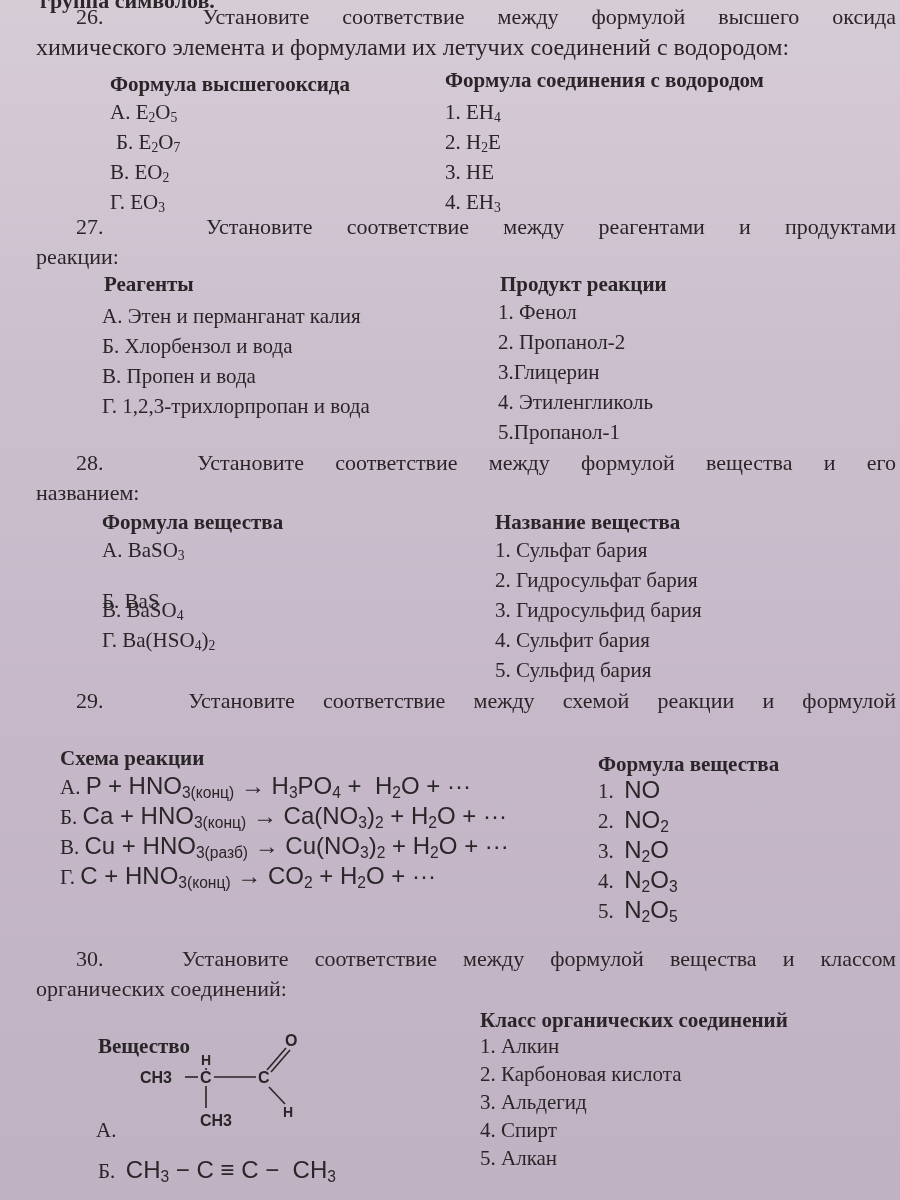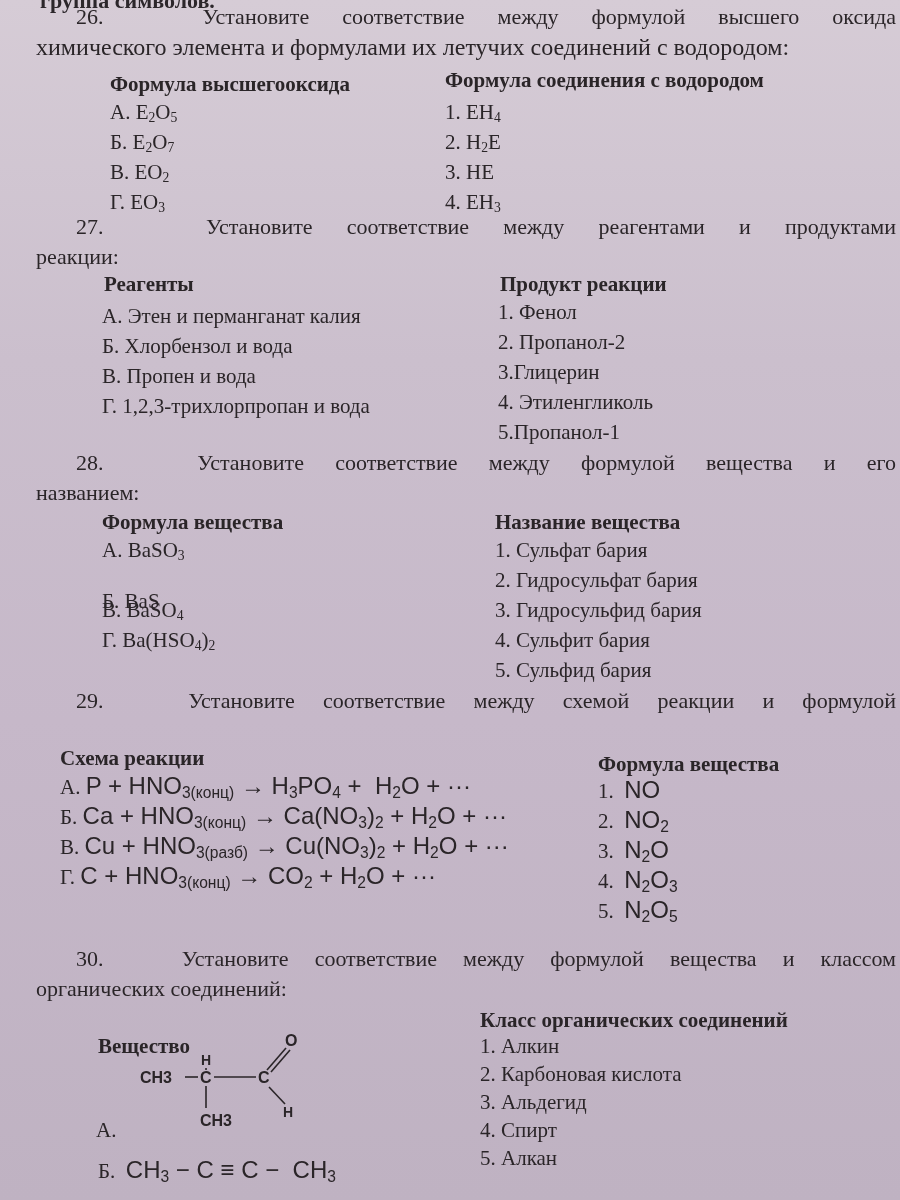--- a/index.html
+++ b/index.html
@@ -35,21 +35,21 @@
   <div class="topcut">группа символов.</div>
 
   <div class="q-title" style="top:2px;">
     <span>26.</span>&nbsp;&nbsp;&nbsp;<span>Установите соответствие между формулой высшего оксида</span>
   </div>
   <div class="q-cont" style="top:32px; font-size:24px;">химического элемента и формулами их летучих соединений с водородом:</div>
   <div class="col-head" style="left:110px; top:72px;">Формула высшегооксида</div>
   <div class="col-head" style="left:445px; top:68px;">Формула соединения с водородом</div>
   <div>
       <div class="item" style="left: 110px; top: 98px;"><span>А.</span> <span>E<sub>2</sub>O<sub>5</sub></span></div>
-      <div class="item" style="left: 110px; top: 128px;"><span>Б.</span> <span>E<sub>2</sub>O<sub>7</sub></span></div>
+      <div class="item" style="left: 116px; top: 128px;"><span>Б.</span> <span>E<sub>2</sub>O<sub>7</sub></span></div>
       <div class="item" style="left: 110px; top: 158px;"><span>В.</span> <span>EO<sub>2</sub></span></div>
       <div class="item" style="left: 110px; top: 188px;"><span>Г.</span> <span>EO<sub>3</sub></span></div>
     </div>
   <div>
       <div class="item" style="left: 445px; top: 98px;"><span>1.</span> <span>EH<sub>4</sub></span></div>
       <div class="item" style="left: 445px; top: 128px;"><span>2.</span> <span>H<sub>2</sub>E</span></div>
       <div class="item" style="left: 445px; top: 158px;"><span>3.</span> <span>HE</span></div>
       <div class="item" style="left: 445px; top: 188px;"><span>4.</span> <span>EH<sub>3</sub></span></div>
     </div>
 

